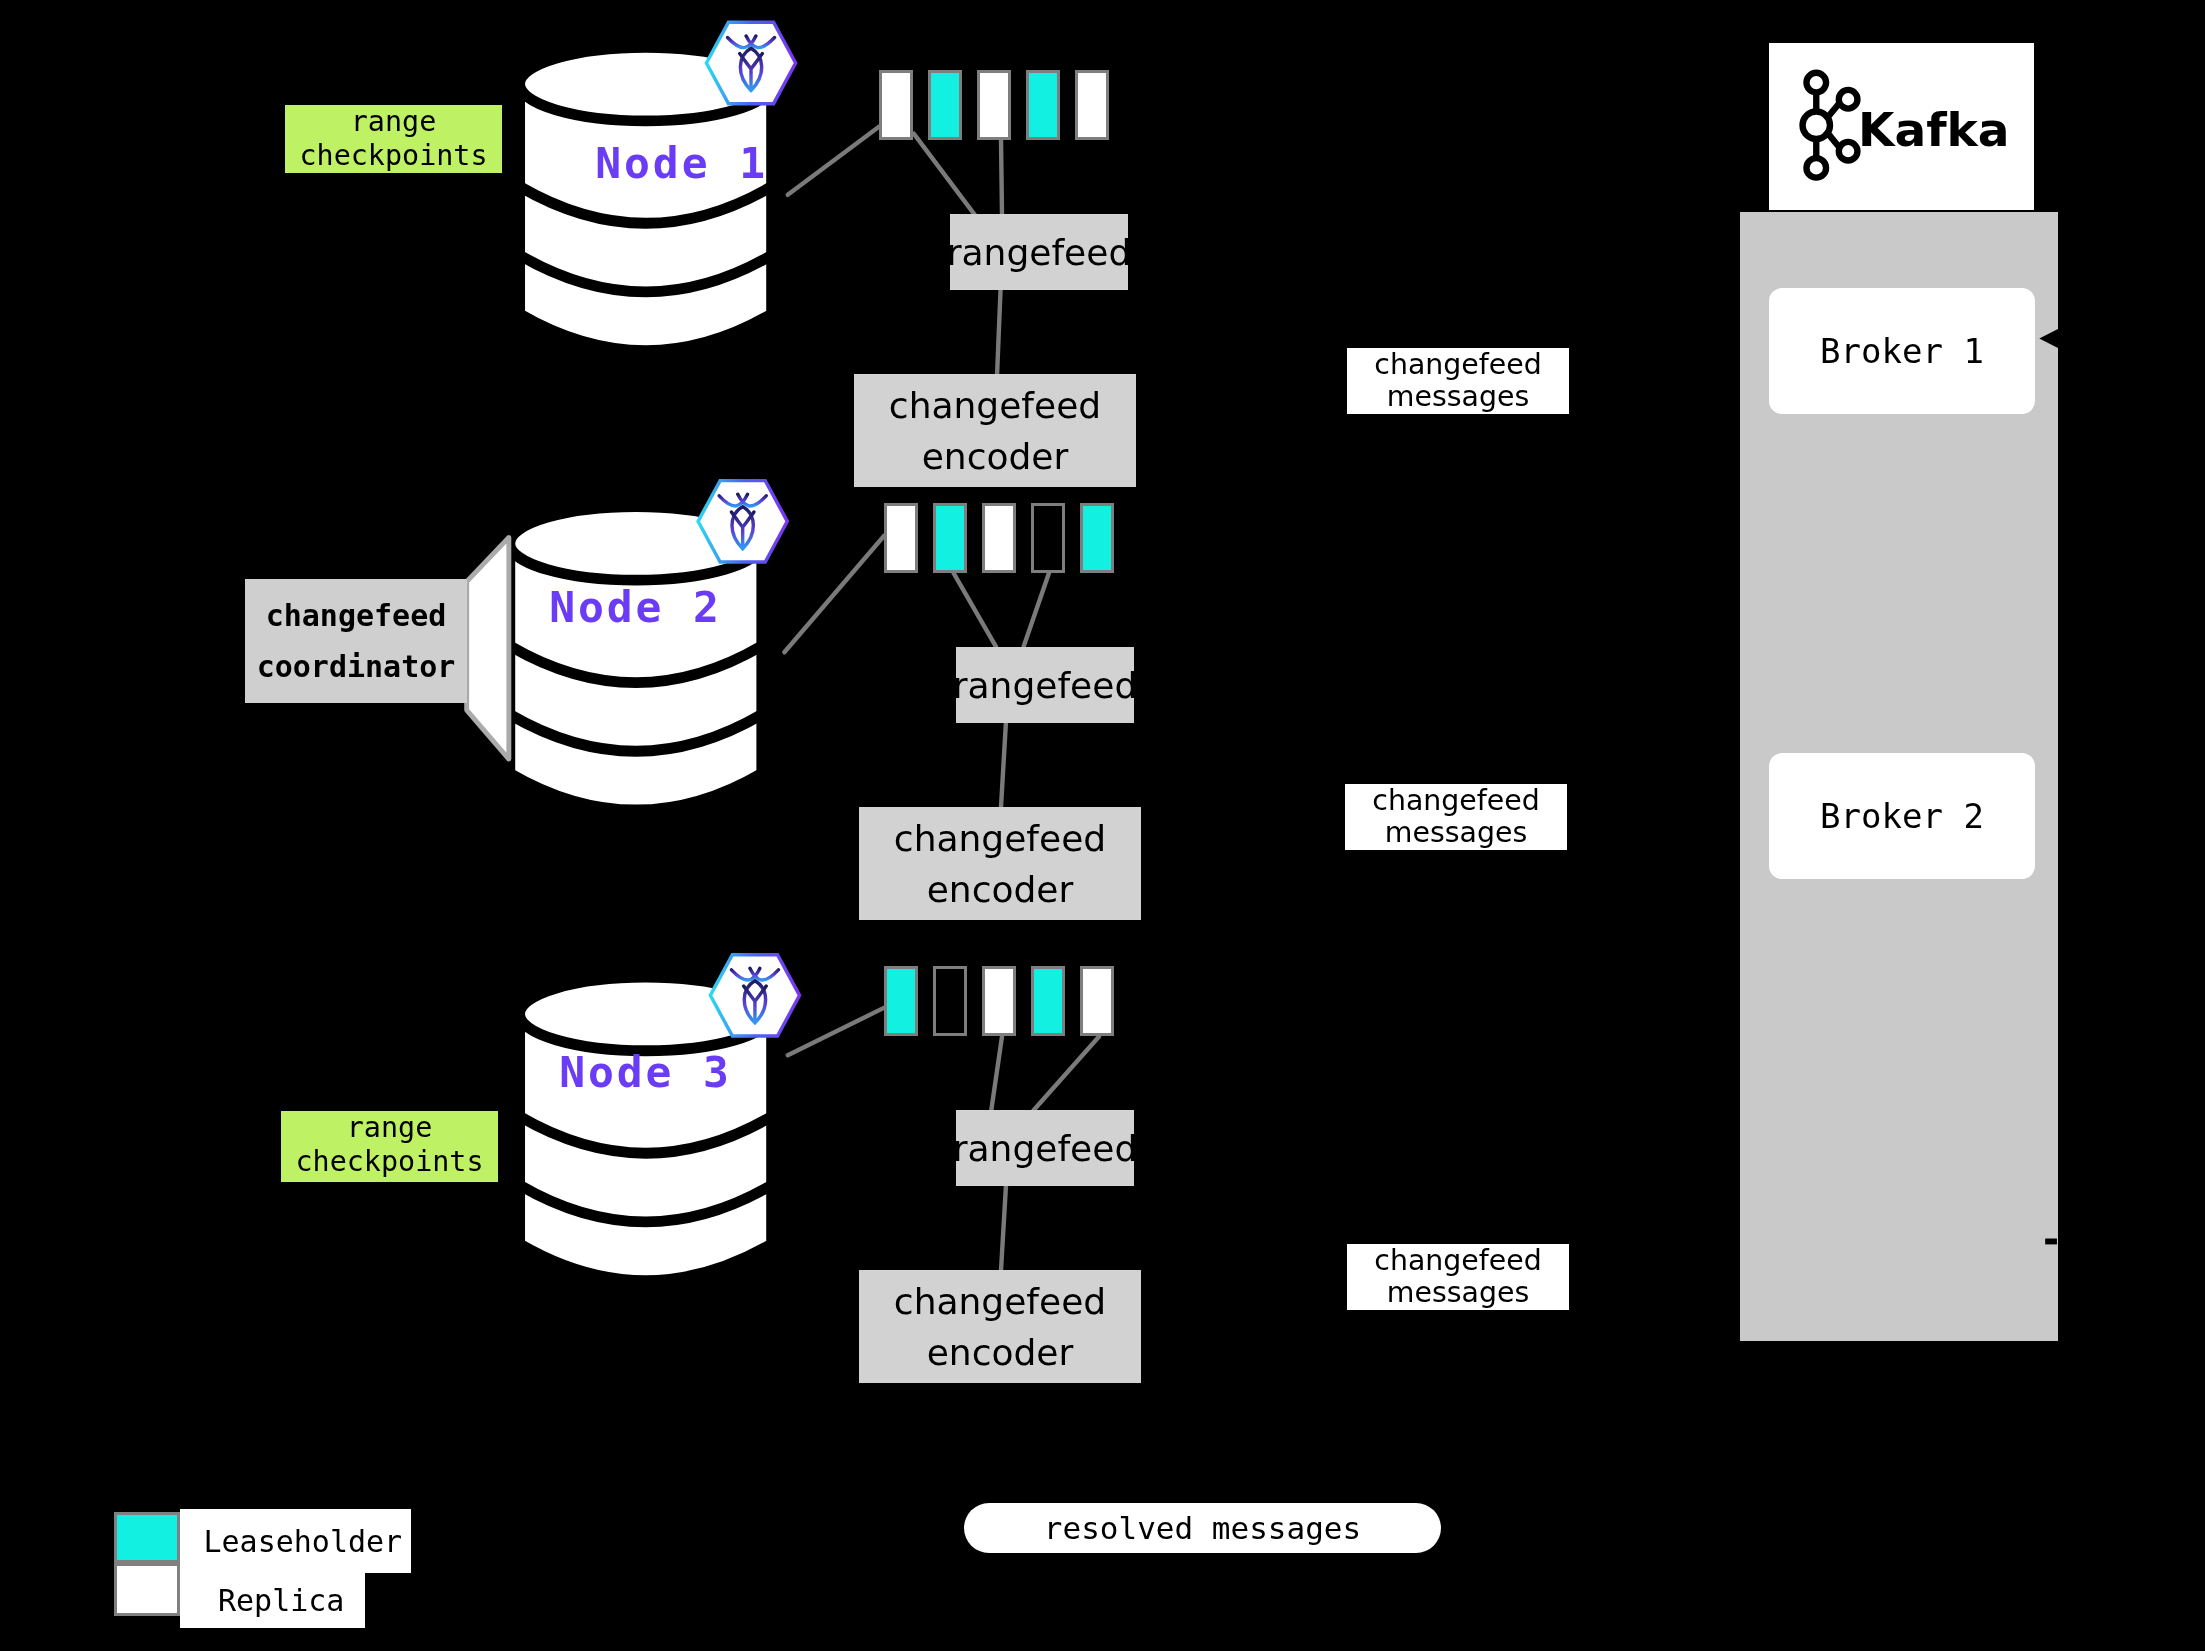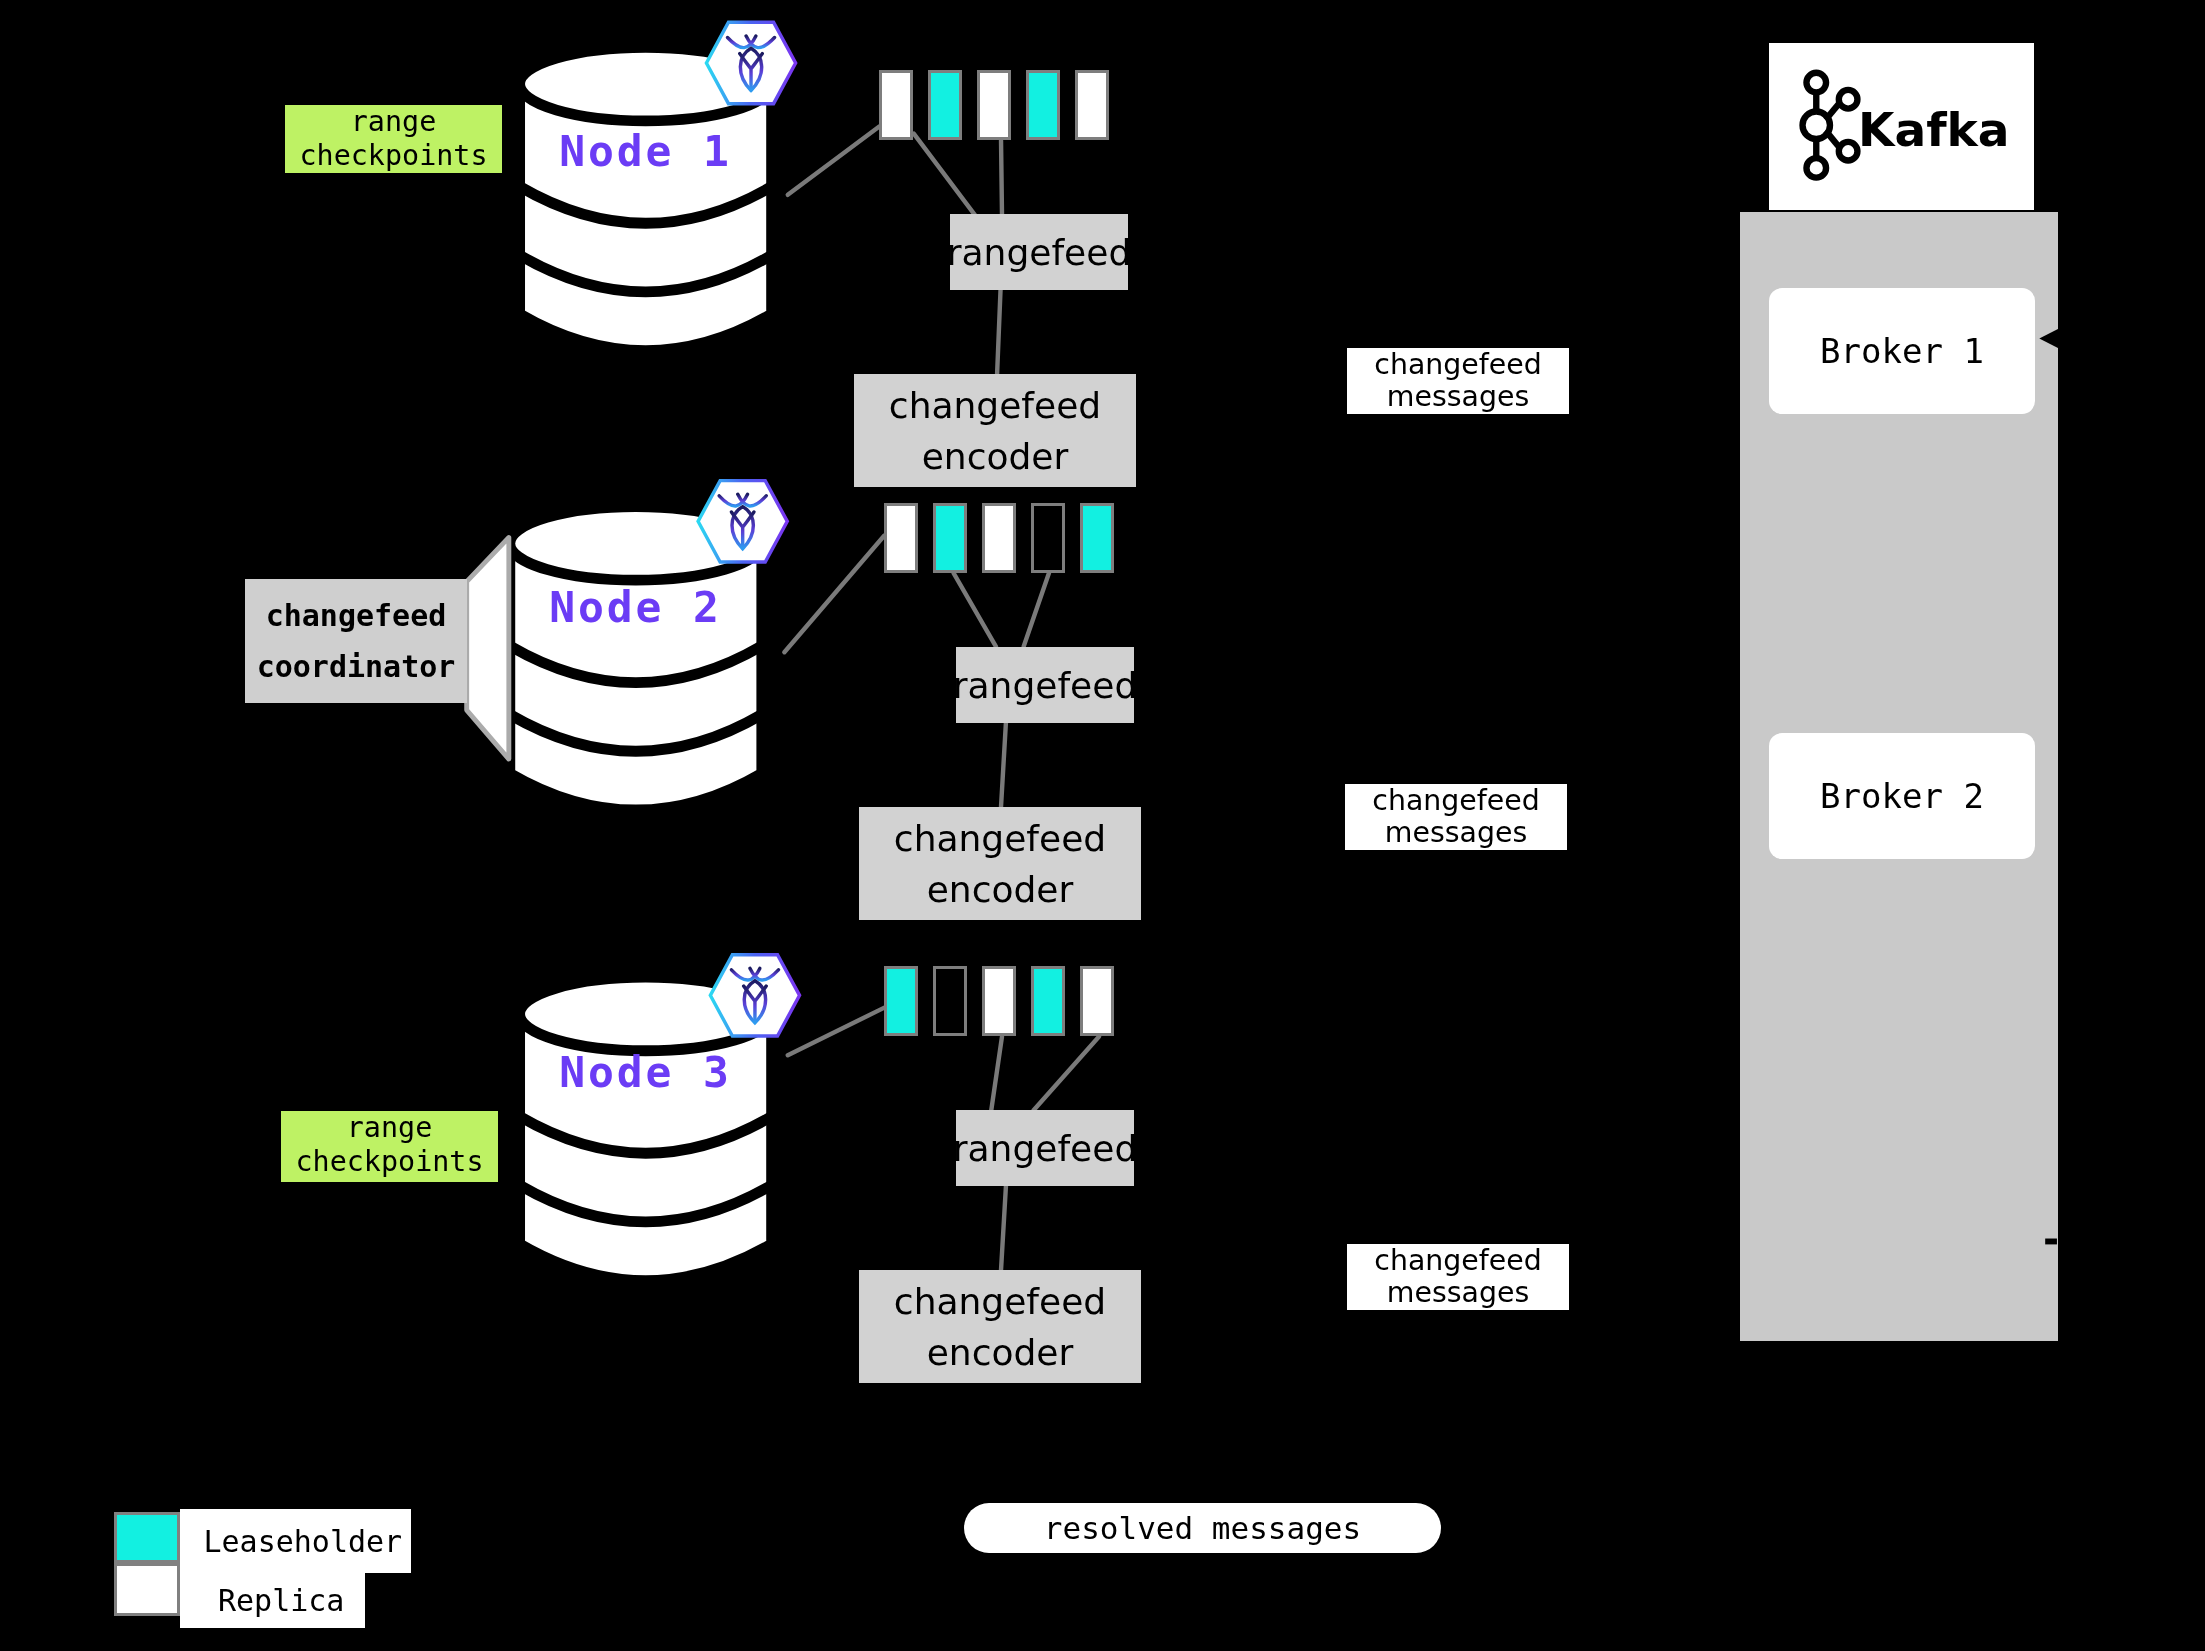--- a/index.html
+++ b/index.html
@@ -9,26 +9,26 @@
   svg.overlay{position:absolute;left:0;top:0;z-index:3;pointer-events:none;}
   .z0{z-index:1;} .z2{z-index:4;}
 
   
   .kafka-container{left:1740px;top:212px;width:318px;height:1129px;background:#C9C9C9;}
   .kafka-logo-box{left:1769px;top:43px;width:265px;height:167px;background:#fff;}
   .kafka-word{left:1858px;top:98px;width:176px;height:64px;font-family:"DejaVu Sans",sans-serif;
               font-weight:bold;font-size:47px;line-height:64px;}
   .broker{left:1769px;width:266px;height:126px;background:#fff;border-radius:13px;
           display:flex;align-items:center;justify-content:center;font-size:34px;}
-  .broker.b1{top:288px;} .broker.b2{top:733px;text-align:right;} .broker.b3{top:1181px;}
+  .broker.b1{top:288px;} .broker.b2{top:753px;text-align:right;} .broker.b3{top:1181px;}
 
   
   .node-label{width:245px;height:54px;text-align:center;font-weight:bold;font-size:43px;
               line-height:54px;color:#6B3CF5;letter-spacing:2.9px;}
-  .nl1{left:523px;top:124px;} .nl2{left:513px;top:580px;} .nl3{left:523px;top:1045px;text-align:center;}
+  .nl1{left:523px;top:136px;text-align:right;} .nl2{left:513px;top:580px;} .nl3{left:523px;top:1045px;text-align:center;}
 
   
   .rangerow{position:absolute;display:flex;gap:15px;}
   .r1{left:879px;top:70px;} .r2{left:884px;top:503px;} .r3{left:884px;top:966px;}
   .range{width:34px;height:70px;border:3.9px solid #7E7E7E;box-sizing:border-box;background:#fff;}
   .range[data-role="leaseholder"]{background:#12F0E1;}
   .range[data-role="none"]{background:transparent;}
 
   
   .rf{width:178px;height:76px;background:#D2D2D2;display:flex;align-items:center;justify-content:center;

